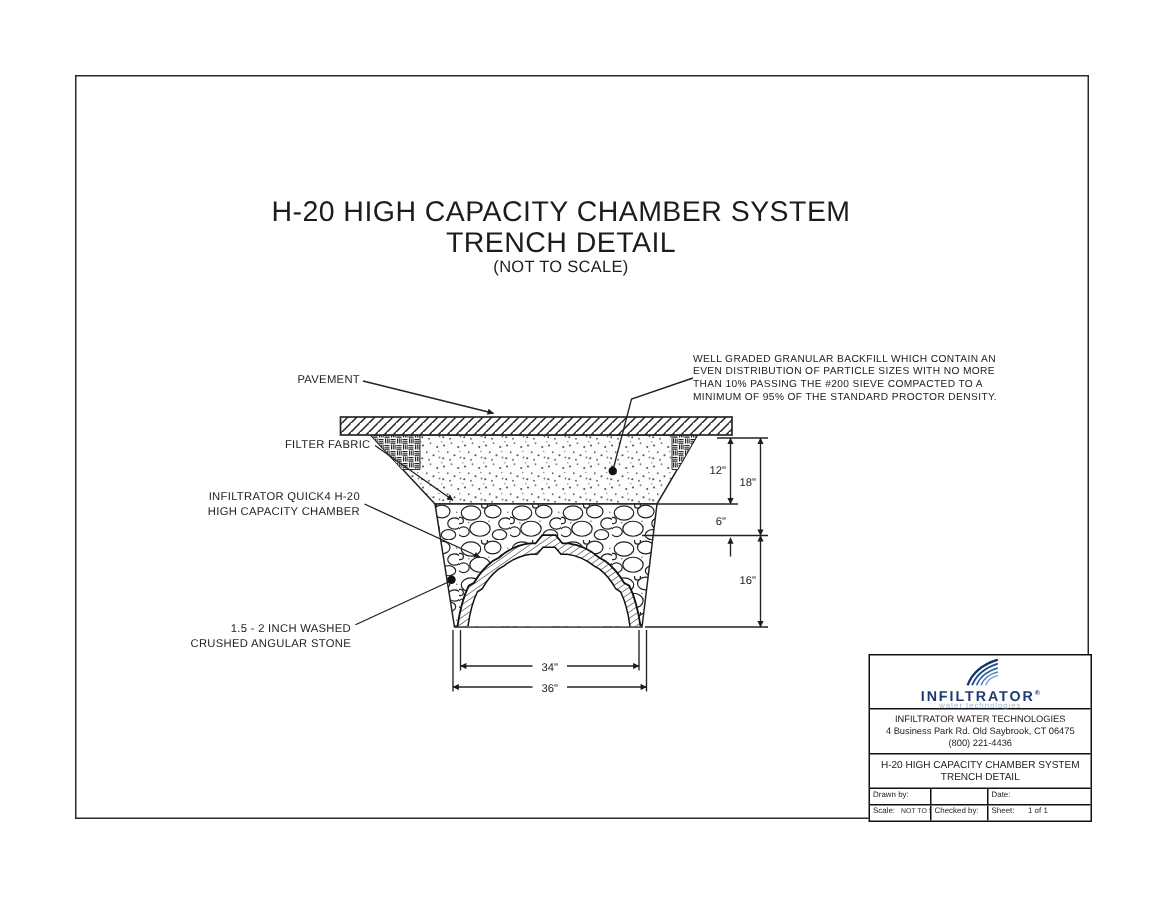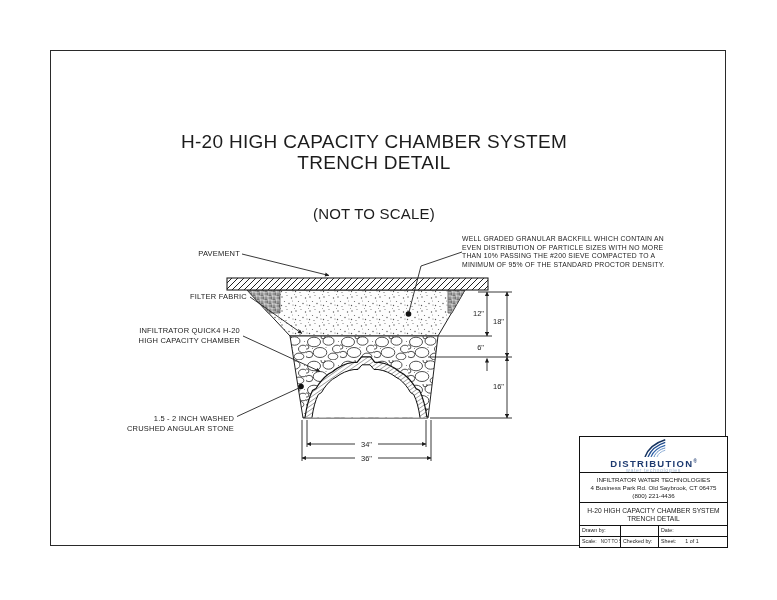--- a/index.html
+++ b/index.html
@@ -8,21 +8,21 @@
     font-family:"Liberation Sans", sans-serif; color:#1c1c1c; overflow:hidden;
   }
   .sheet-border {
     position:absolute; left:50px; top:50px; width:676px; height:496px;
     border:1.5px solid #2a2a2a; box-sizing:border-box;
   }
   .big-title { position:absolute; left:374px; transform:translateX(-50%);
     white-space:nowrap; letter-spacing:0.3px; }
   .t1 { top:131px; font-size:19px; }
   .t2 { top:152px; font-size:19px; }
-  .t3 { top:172px; font-size:15px; letter-spacing:0.2px;margin-top:33px; }
+  .t3 { top:172px; font-size:11px; letter-spacing:0.2px; }
   svg.dwg { position:absolute; left:0; top:0; width:777px; height:600px; }
   svg.dwg text { font-family:"Liberation Sans", sans-serif; fill:#1c1c1c; }
   .lbl { font-size:7.5px; letter-spacing:0.2px; }
   .note { font-size:6.8px; letter-spacing:0.25px; }
   .dim { font-size:7.5px; }
 
   
   .tb { position:absolute; left:579px; top:436px; width:149px; height:112px;
     border:1px solid #111; box-sizing:border-box; background:#fff;
     display:flex; flex-direction:column; }
@@ -210,21 +210,21 @@
   <div class="tb-logo">
     <svg class="swoosh" viewBox="0 0 36 24">
       <g fill="none">
         <path d="M6,24 C10,13 20,5 33,1" stroke="#16335f" stroke-width="2"></path>
         <path d="M10,24 C14,14 22,8 33,4.5" stroke="#1f4a8c" stroke-width="1.7"></path>
         <path d="M14,24 C17,16 24,11 33,8.5" stroke="#2f62a8" stroke-width="1.4"></path>
         <path d="M18,24 C20,18 26,13.5 33,12" stroke="#4a7cba" stroke-width="1.2"></path>
         <path d="M22,24 C23.5,19.5 27.5,16.5 33,15" stroke="#6f97c9" stroke-width="1"></path>
       </g>
     </svg>
-    <div class="brand"><span>DISTRIBUTION</span><span class="reg">®</span></div>
+    <div class="brand"><span>INFILTRATOR</span><span class="reg">®</span></div>
     <div class="tagline">water technologies</div>
   </div>
   <div class="tb-company">
     <div>INFILTRATOR WATER TECHNOLOGIES</div>
     <div>4 Business Park Rd. Old Saybrook, CT 06475</div>
     <div>(800) 221-4436</div>
   </div>
   <div class="tb-title">
     <div>H-20 HIGH CAPACITY CHAMBER SYSTEM</div>
     <div>TRENCH DETAIL</div>

